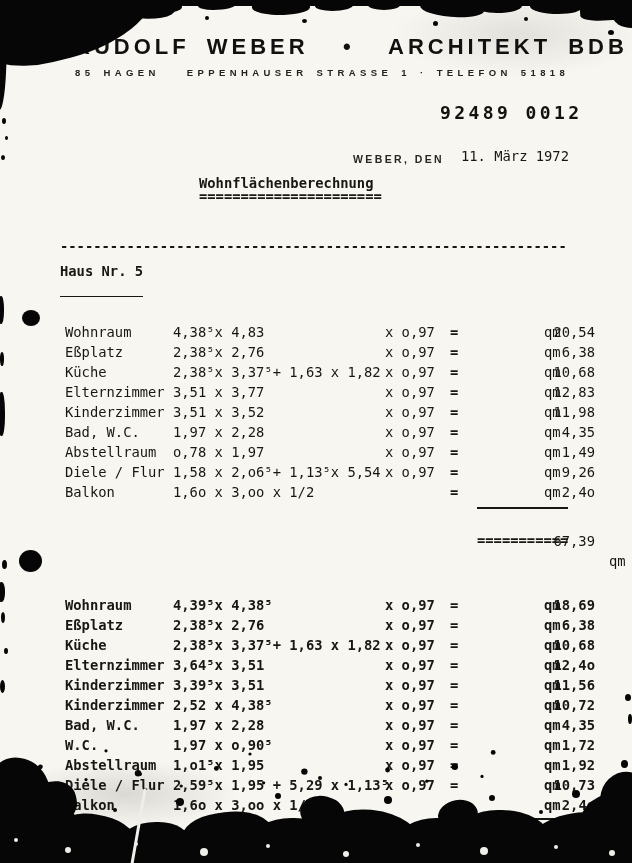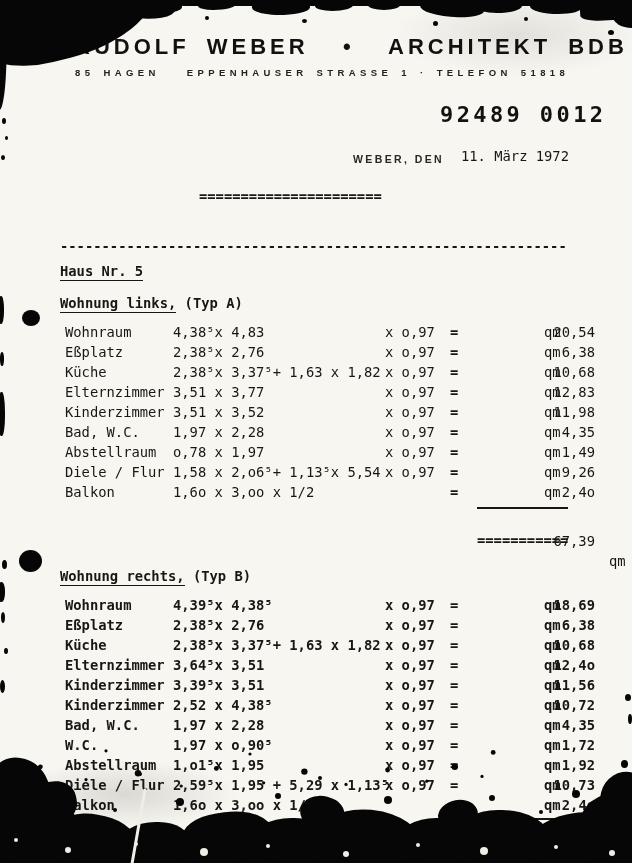--- a/index.html
+++ b/index.html
@@ -18,36 +18,36 @@
     left:74px;top:34px;font-family:"Liberation Sans",sans-serif;
     font-weight:bold;font-size:22px;letter-spacing:4px;word-spacing:7px;
     color:#121110;white-space:pre;
   }
   .address{
     left:75px;top:67px;font-family:"Liberation Sans",sans-serif;
     font-weight:bold;font-size:9.5px;letter-spacing:4.4px;word-spacing:2px;
     color:#25231f;white-space:pre;
   }
   .stamp{
-    left:440px;top:102px;font-weight:bold;font-size:22px;letter-spacing:3.4px;
+    left:440px;top:102px;font-weight:bold;font-size:18px;letter-spacing:3.4px;
     color:#141210;white-space:pre;
   }
   .dateline-place{
     left:353px;top:153px;font-family:"Liberation Sans",sans-serif;
     font-weight:bold;font-size:10.5px;letter-spacing:2.4px;color:#2a2722;white-space:pre;
   }
   .dateline-date{left:461px;top:148px;font-size:13.8px;white-space:pre;}
   
   .tw{font-size:13.8px;line-height:20px;white-space:pre;}
   .doc-title{left:199px;top:173px;font-weight:bold;}
   .doc-title-rule{left:199px;top:186px;font-weight:bold;letter-spacing:0;}
   .intro{left:60px;top:206px;line-height:15.5px;}
   .intro-rule{left:60px;top:236px;font-weight:bold;}
   .house{left:60px;top:261px;font-weight:bold;}
-  .house .u, .sec-head .u{border-bottom:1.6px solid #191714;padding-bottom:1px;}
+  .house .u, .sec-head .u{border-bottom:1.6px solid #191714;padding-bottom:17px;}
   .sec-head{left:60px;font-weight:bold;}
   .sec-a{top:293px;}
   .sec-b{top:566px;}
   
   .tbl{left:65px;width:540px;}
   .tbl-a{top:322px;}
   .tbl-b{top:595px;}
   .row{position:relative;height:20px;}
   .row span{position:absolute;top:0;white-space:pre;}
   .c-name{left:0;}
@@ -83,36 +83,35 @@
 <div class="page">
 
   <div class="abs logo">RUDOLF WEBER  •  ARCHITEKT BDB</div>
   <div class="abs address">85 HAGEN   EPPENHAUSER STRASSE 1 · TELEFON 51818</div>
 
   <div class="abs stamp">92489 0012</div>
 
   <div class="abs dateline-place">WEBER, DEN</div>
   <div class="abs dateline-date">11. März 1972</div>
 
+  <div class="abs tw doc-title">Wohnflächenberechnung</div>
   <div class="abs tw doc-title-rule">======================</div>
 
   <div class="abs tw intro-rule">-------------------------------------------------------------</div>
 
   <div class="abs tw house"><span class="u">Haus Nr. 5</span></div>
 
-  <div class="abs tw sec-head sec-a"><span class="u">Wohnung links,</span><span> (Typ A)</span></div>
   <div class="abs tw tbl tbl-a"><div class="row"><span class="c-name">Wohnraum</span><span class="c-dims">4,38⁵x 4,83</span><span class="c-factor">x o,97</span><span class="c-eq">=</span><span class="c-value">20,54</span><span class="c-unit">qm</span></div><div class="row"><span class="c-name">Eßplatz</span><span class="c-dims">2,38⁵x 2,76</span><span class="c-factor">x o,97</span><span class="c-eq">=</span><span class="c-value">6,38</span><span class="c-unit">qm</span></div><div class="row"><span class="c-name">Küche</span><span class="c-dims">2,38⁵x 3,37⁵+ 1,63 x 1,82</span><span class="c-factor">x o,97</span><span class="c-eq">=</span><span class="c-value">10,68</span><span class="c-unit">qm</span></div><div class="row"><span class="c-name">Elternzimmer</span><span class="c-dims">3,51 x 3,77</span><span class="c-factor">x o,97</span><span class="c-eq">=</span><span class="c-value">12,83</span><span class="c-unit">qm</span></div><div class="row"><span class="c-name">Kinderzimmer</span><span class="c-dims">3,51 x 3,52</span><span class="c-factor">x o,97</span><span class="c-eq">=</span><span class="c-value">11,98</span><span class="c-unit">qm</span></div><div class="row"><span class="c-name">Bad, W.C.</span><span class="c-dims">1,97 x 2,28</span><span class="c-factor">x o,97</span><span class="c-eq">=</span><span class="c-value">4,35</span><span class="c-unit">qm</span></div><div class="row"><span class="c-name">Abstellraum</span><span class="c-dims">o,78 x 1,97</span><span class="c-factor">x o,97</span><span class="c-eq">=</span><span class="c-value">1,49</span><span class="c-unit">qm</span></div><div class="row"><span class="c-name">Diele / Flur</span><span class="c-dims">1,58 x 2,o6⁵+ 1,13⁵x 5,54</span><span class="c-factor">x o,97</span><span class="c-eq">=</span><span class="c-value">9,26</span><span class="c-unit">qm</span></div><div class="row"><span class="c-name">Balkon</span><span class="c-dims">1,6o x 3,oo x 1/2</span><span class="c-factor"></span><span class="c-eq">=</span><span class="c-value">2,4o</span><span class="c-unit">qm</span></div></div>
   <div class="abs sum-rule sum-rule-a"></div>
   <div class="abs tw total-a-row">
     <span class="abs c-value">67,39</span>
     <span class="abs c-unit">qm</span>
   </div>
   <div class="abs tw total-a-dashes">===========</div>
 
-  <div class="abs tw sec-head sec-b"><span class="u">Wohnung rechts,</span><span> (Typ B)</span></div>
   <div class="abs tw tbl tbl-b"><div class="row bold"><span class="c-name">Wohnraum</span><span class="c-dims">4,39⁵x 4,38⁵</span><span class="c-factor">x o,97</span><span class="c-eq">=</span><span class="c-value">18,69</span><span class="c-unit">qm</span></div><div class="row bold"><span class="c-name">Eßplatz</span><span class="c-dims">2,38⁵x 2,76</span><span class="c-factor">x o,97</span><span class="c-eq">=</span><span class="c-value">6,38</span><span class="c-unit">qm</span></div><div class="row bold"><span class="c-name">Küche</span><span class="c-dims">2,38⁵x 3,37⁵+ 1,63 x 1,82</span><span class="c-factor">x o,97</span><span class="c-eq">=</span><span class="c-value">10,68</span><span class="c-unit">qm</span></div><div class="row bold"><span class="c-name">Elternzimmer</span><span class="c-dims">3,64⁵x 3,51</span><span class="c-factor">x o,97</span><span class="c-eq">=</span><span class="c-value">12,4o</span><span class="c-unit">qm</span></div><div class="row bold"><span class="c-name">Kinderzimmer</span><span class="c-dims">3,39⁵x 3,51</span><span class="c-factor">x o,97</span><span class="c-eq">=</span><span class="c-value">11,56</span><span class="c-unit">qm</span></div><div class="row bold"><span class="c-name">Kinderzimmer</span><span class="c-dims">2,52 x 4,38⁵</span><span class="c-factor">x o,97</span><span class="c-eq">=</span><span class="c-value">10,72</span><span class="c-unit">qm</span></div><div class="row bold"><span class="c-name">Bad, W.C.</span><span class="c-dims">1,97 x 2,28</span><span class="c-factor">x o,97</span><span class="c-eq">=</span><span class="c-value">4,35</span><span class="c-unit">qm</span></div><div class="row bold"><span class="c-name">W.C.</span><span class="c-dims">1,97 x o,90⁵</span><span class="c-factor">x o,97</span><span class="c-eq">=</span><span class="c-value">1,72</span><span class="c-unit">qm</span></div><div class="row bold"><span class="c-name">Abstellraum</span><span class="c-dims">1,o1⁵x 1,95</span><span class="c-factor">x o,97</span><span class="c-eq">=</span><span class="c-value">1,92</span><span class="c-unit">qm</span></div><div class="row bold"><span class="c-name">Diele / Flur</span><span class="c-dims">2,59⁵x 1,95 + 5,29 x 1,13⁵</span><span class="c-factor">x o,97</span><span class="c-eq">=</span><span class="c-value">10,73</span><span class="c-unit">qm</span></div><div class="row bold"><span class="c-name">Balkon</span><span class="c-dims">1,6o x 3,oo x 1/2</span><span class="c-factor"></span><span class="c-eq">=</span><span class="c-value">2,4o</span><span class="c-unit">qm</span></div></div>
   <div class="abs sum-rule sum-rule-b"></div>
 
   <div class="ink noise" style="left:-35px;top:-50px;width:195px;height:108px;border-radius:48% 52% 58% 42%;transform:rotate(-14deg);"></div>
   <div class="ink noise" style="left:-22px;top:-28px;width:125px;height:78px;border-radius:50%;"></div>
   <div class="ink noise" style="left:96px;top:-10px;width:80px;height:28px;border-radius:40% 60% 70% 30%;transform:rotate(9deg);"></div>
   <div class="ink noise" style="left:20px;top:52px;width:11px;height:8px;border-radius:50%;transform:rotate(20deg);"></div>
   <div class="ink noise" style="left:-4px;top:36px;width:10px;height:74px;border-radius:45%;transform:rotate(3deg);"></div>
   <div class="ink noise" style="left:2px;top:118px;width:4px;height:6px;border-radius:50%;"></div>
   <div class="ink noise" style="left:5px;top:136px;width:3px;height:4px;border-radius:50%;"></div>

